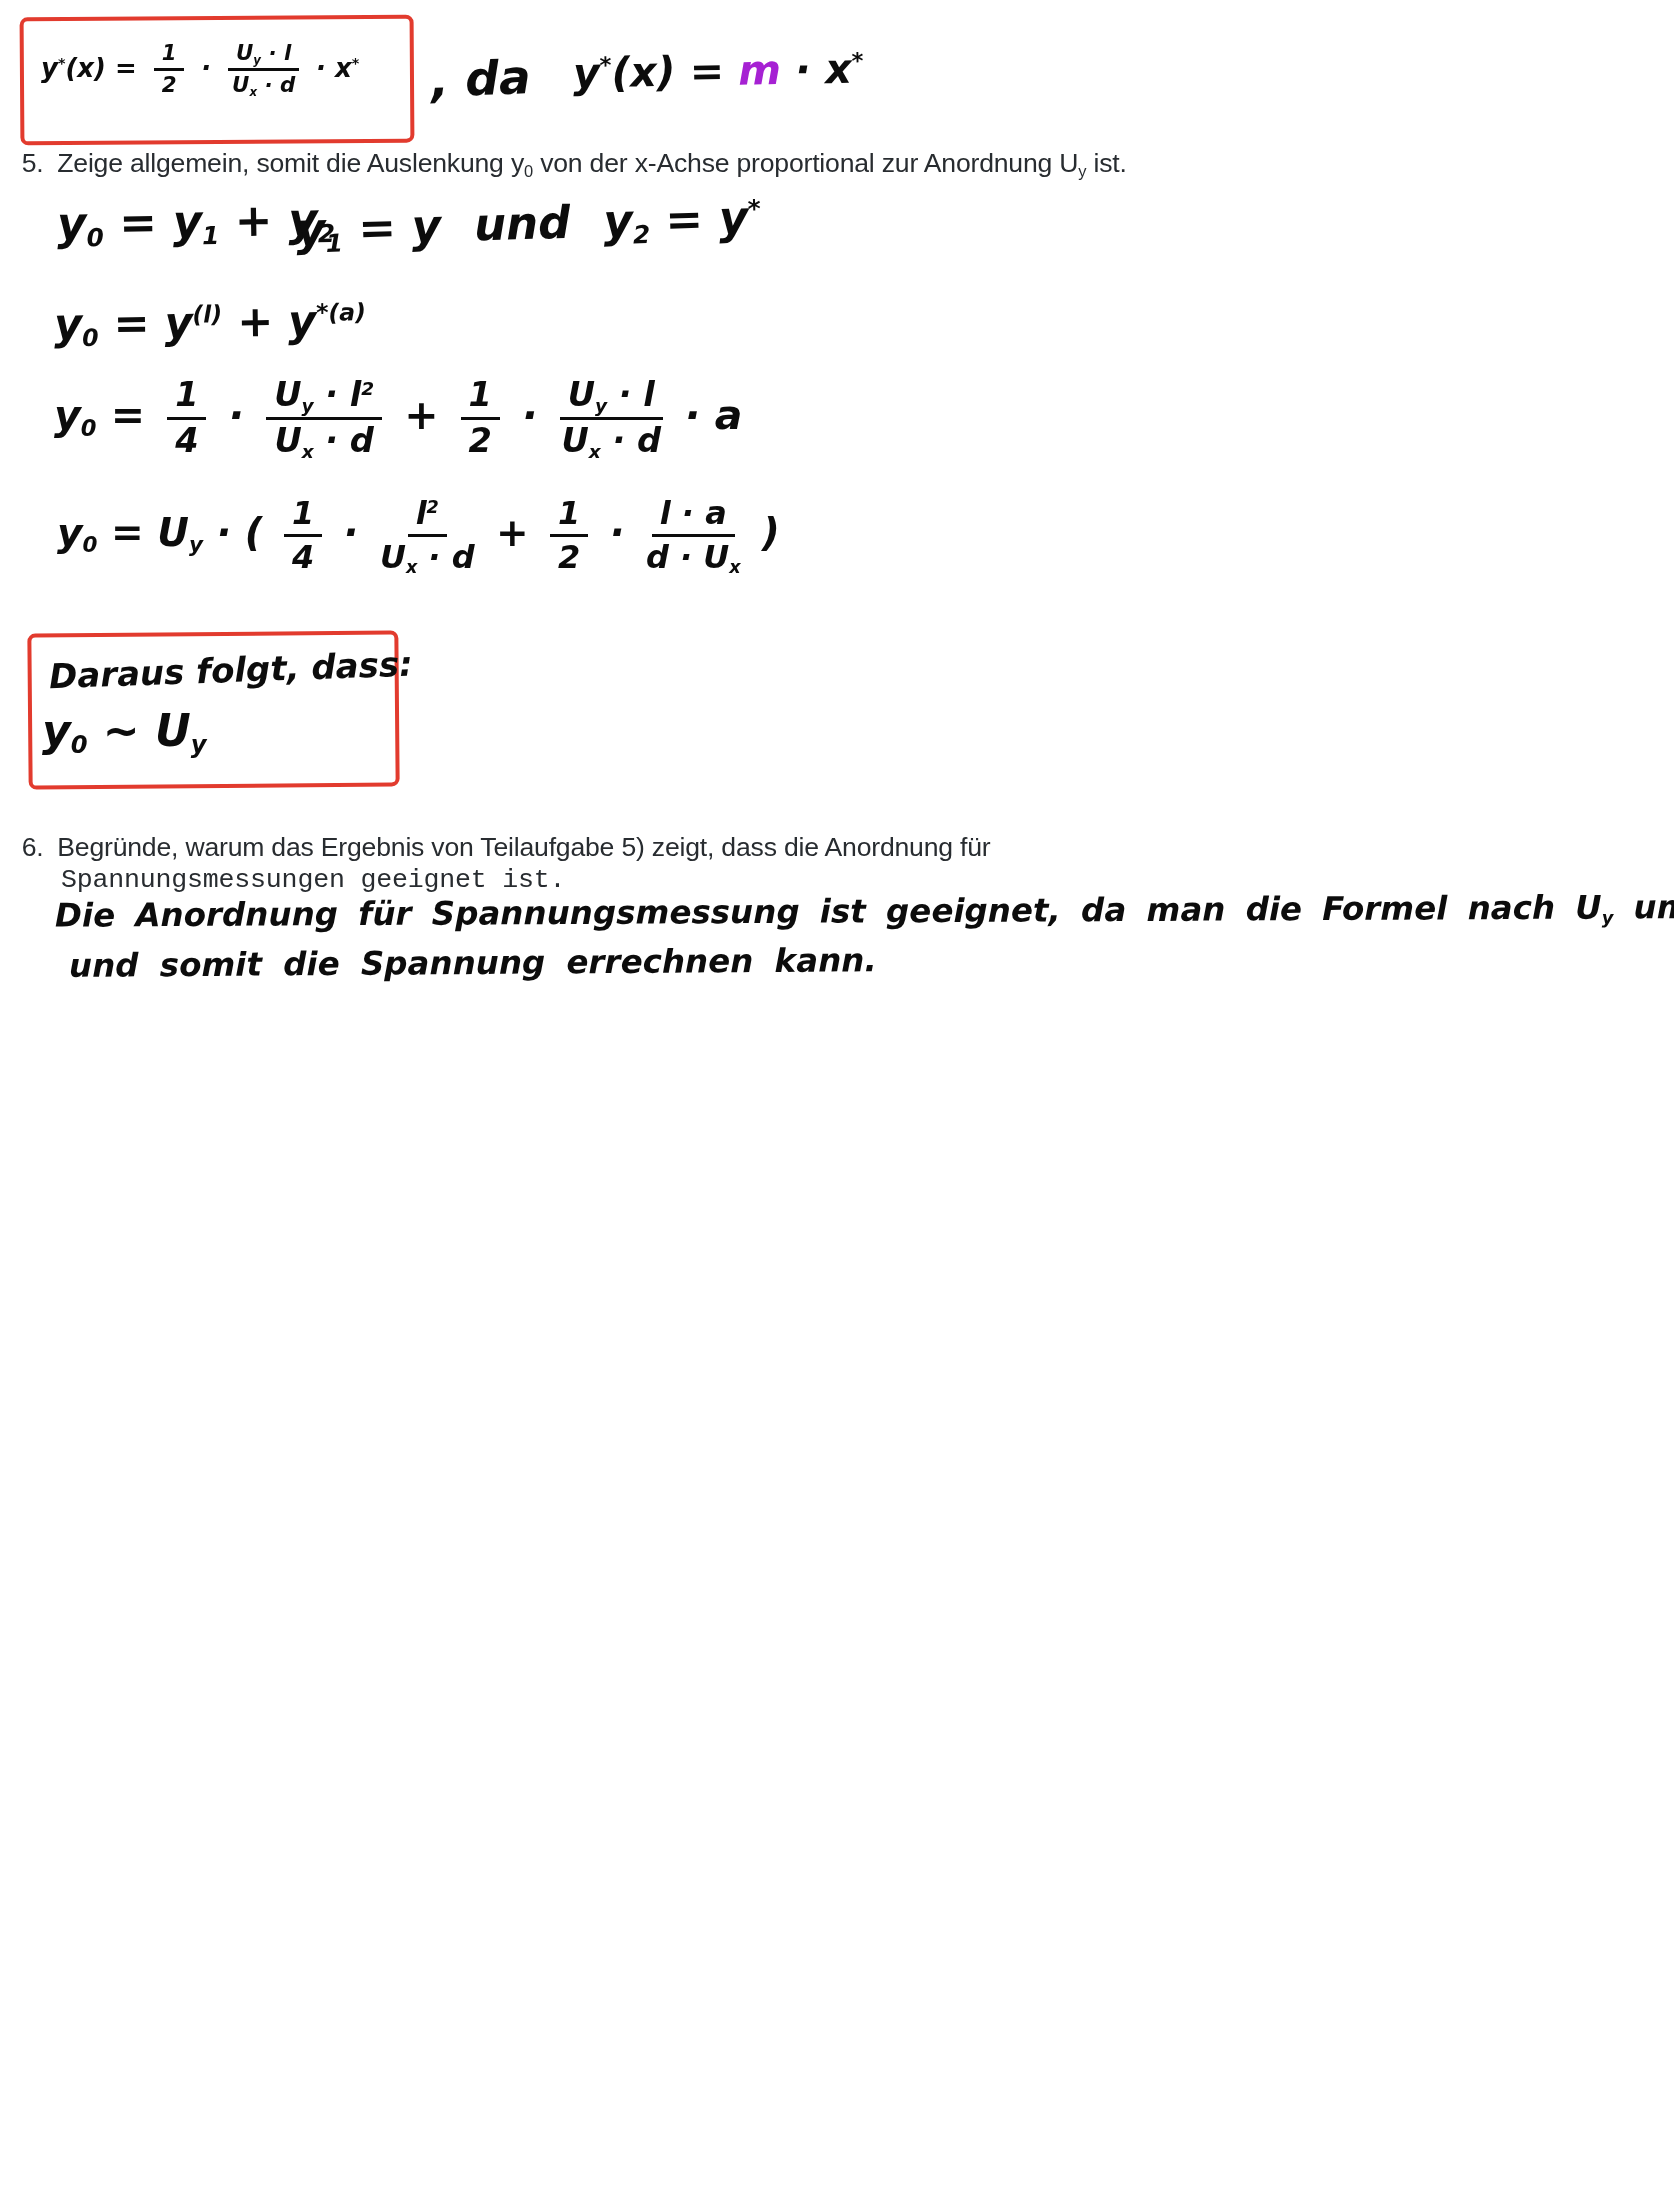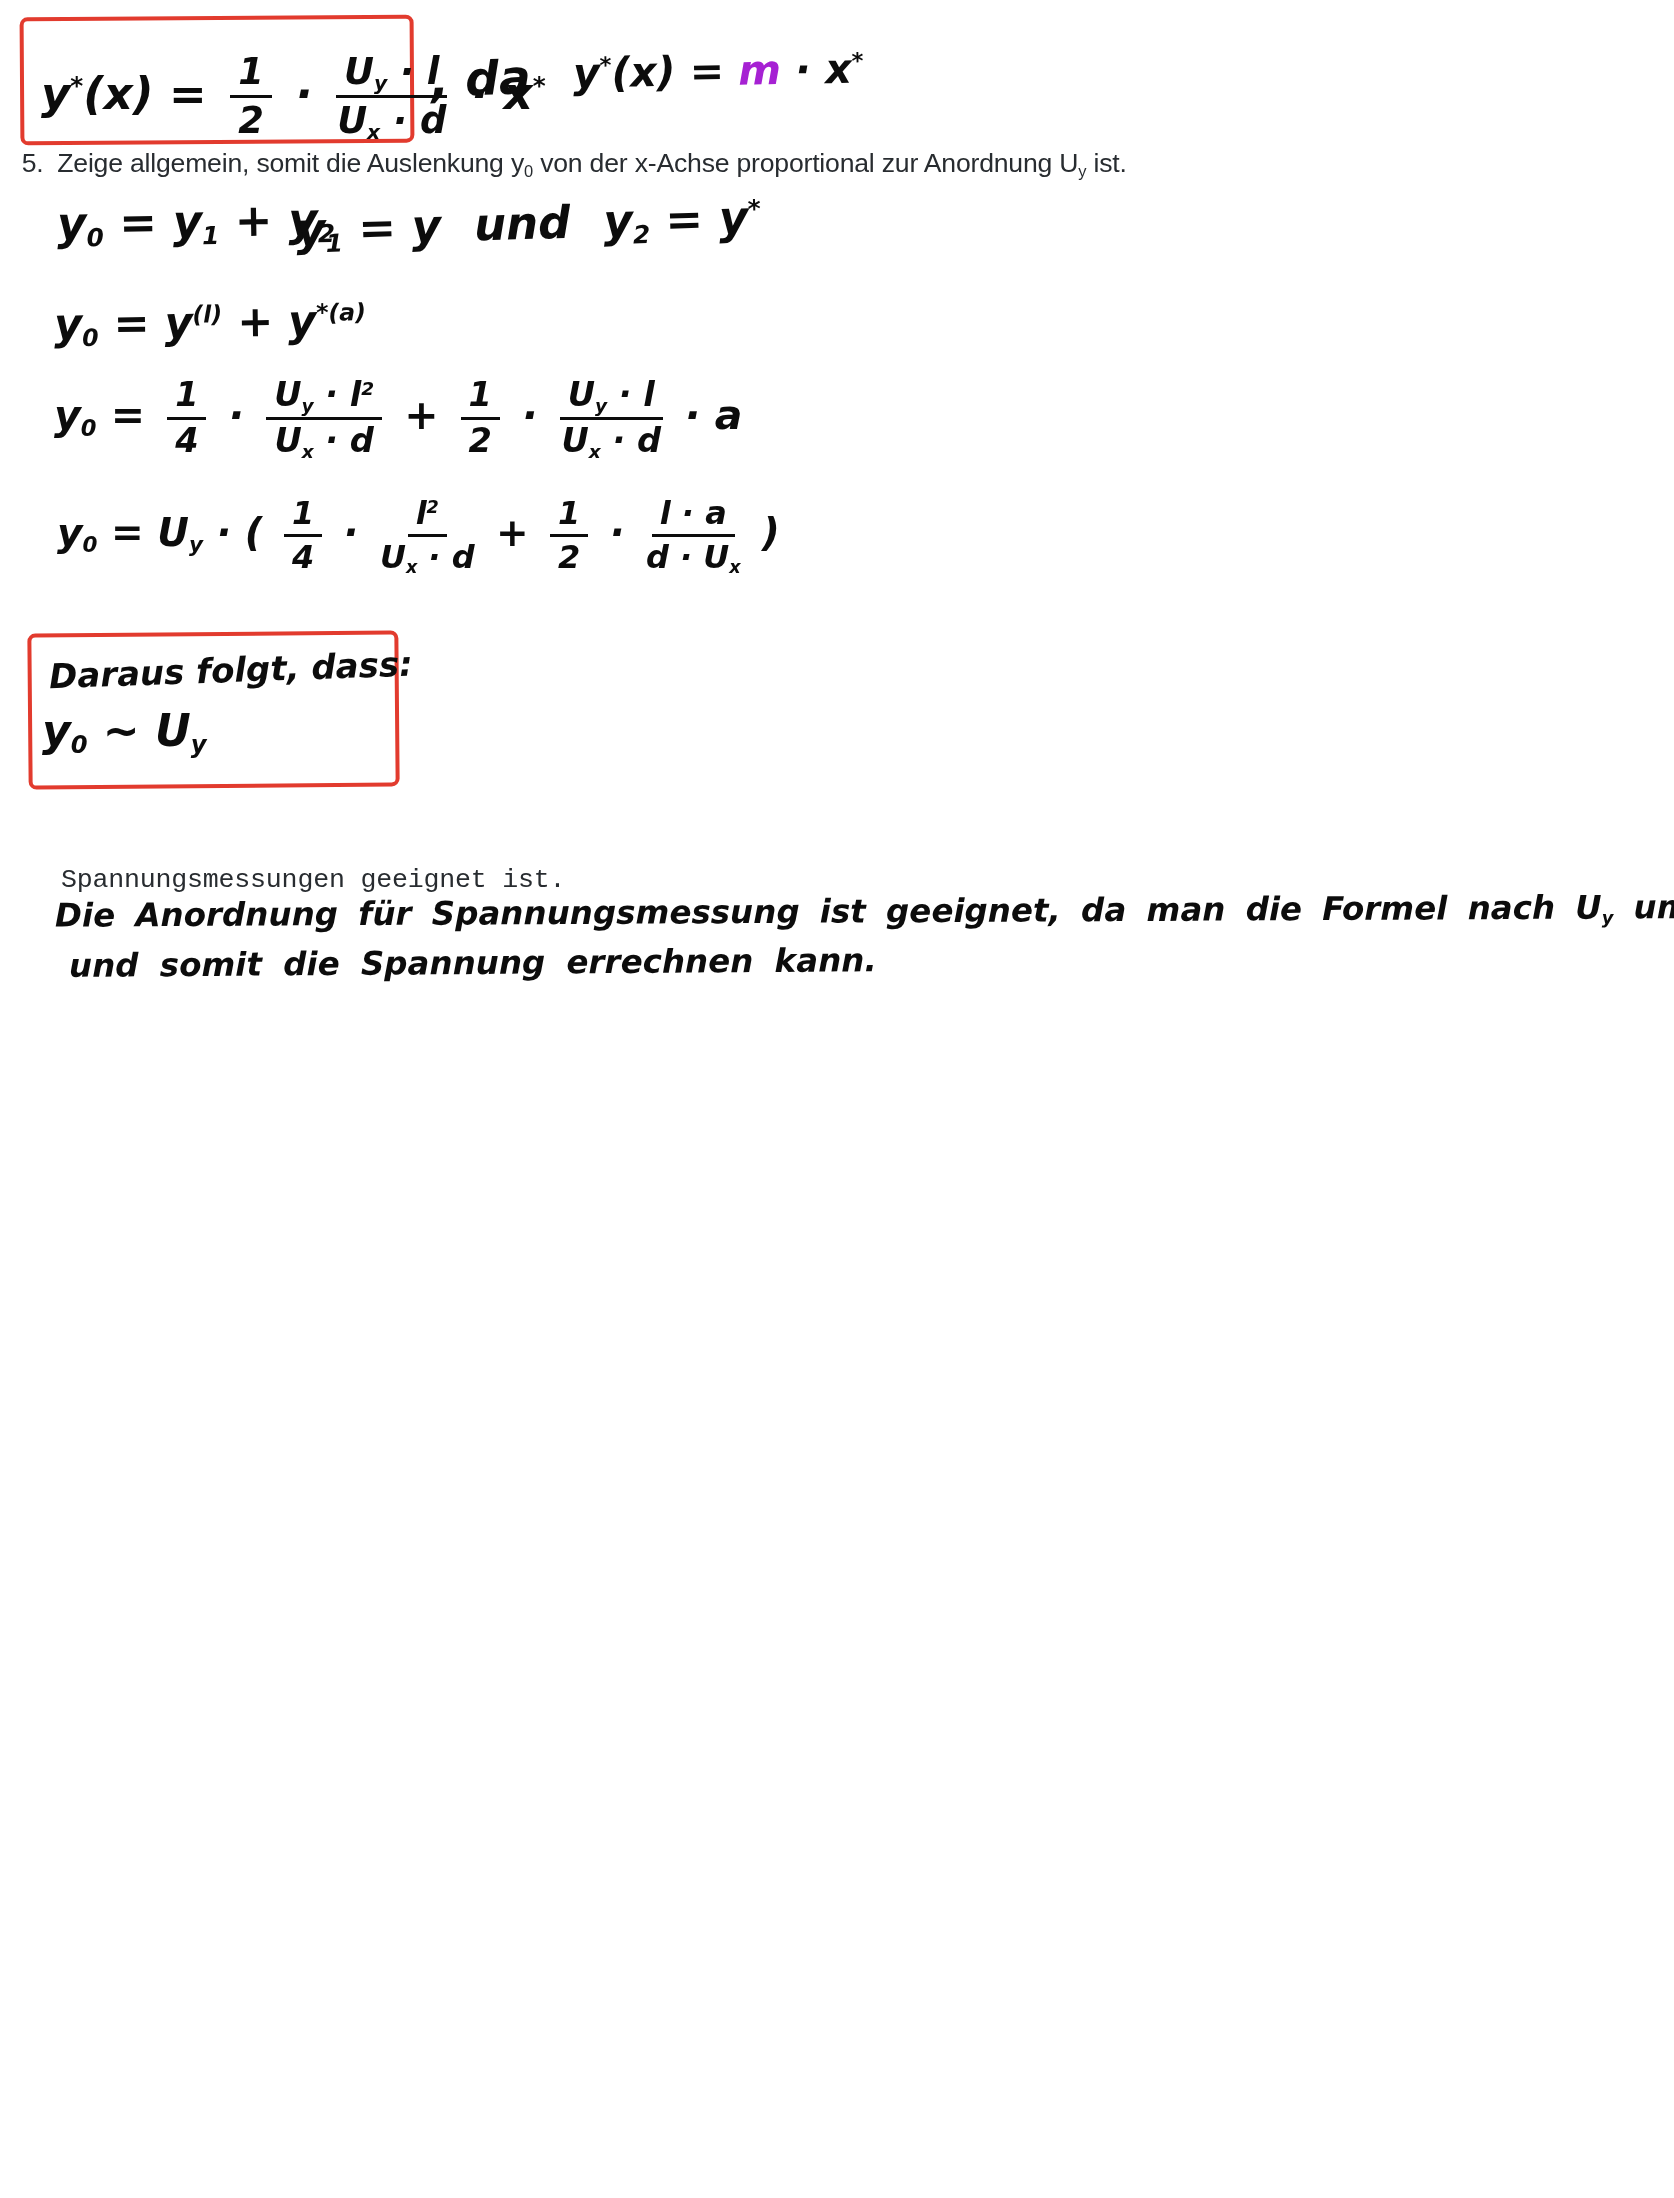--- a/index.html
+++ b/index.html
@@ -27,21 +27,21 @@
     display:inline-flex; flex-direction:column; align-items:center;
     vertical-align:middle; margin:0 7.9px; font-size:0.82em; line-height:1.15;
   }
   .frac .num{ padding:0 7.9px 2px; border-bottom:3.9px solid currentColor; }
   .frac .den{ padding-top:2px; }
   .c-purple{ color:var(--purple); }
   .redbox{
     position:absolute; border:4.9px solid var(--red); border-radius:7.9px; background:transparent;
   }
   #boxed-formula-border{ left:19.7px; top:15.8px; width:386px; height:120px; transform:rotate(-0.4deg); }
-  #boxed-formula{ left:41px; top:51px; font-size:45px; }
+  #boxed-formula{ left:41px; top:41px; font-size:26px; }
   #comma-da{ left:431px; top:51px; font-size:47px; transform:rotate(-2deg); }
   #linear-formula{ left:573px; top:47px; font-size:41px; transform:rotate(-1deg); }
   #task5{ left:21.7px; top:148px; }
   #lineA-left{ left:57px; top:195px; font-size:45px; transform:rotate(-1deg); }
   #lineA-right{ left:296px; top:197px; font-size:45px; transform:rotate(-1.6deg); }
   #lineB{ left:54px; top:297px; font-size:43px; transform:rotate(-0.8deg); }
   #lineC{ left:54px; top:376px; font-size:41px; }
   #lineD{ left:57px; top:495px; font-size:39px; }
   #conclusion-border{ left:27.6px; top:632px; width:363px; height:148px; transform:rotate(-0.5deg); }
   #conclusion-title{ left:49px; top:650px; font-size:34px; transform:rotate(-2deg); }
@@ -97,19 +97,20 @@
         <span class="den"><span class="tok">2</span></span>
       </span><span class="tok"> · </span><span class="frac">
         <span class="num"><span class="tok">l · a</span></span>
         <span class="den"><span class="tok">d · U</span><span class="sub">x</span></span>
       </span><span class="tok"> )</span></div>
 
   <div class="redbox" id="conclusion-border"></div>
   <div class="hand" id="conclusion-title">Daraus folgt, dass:</div>
   <div class="hand" id="conclusion-relation"><span class="tok">y</span><span class="sub">0</span><span class="tok">  ~  U</span><span class="sub">y</span></div>
 
+  <div class="print" id="task6-line1"><span class="tasknum">6.</span><span>Begründe, warum das Ergebnis von Teilaufgabe 5) zeigt, dass die Anordnung für</span></div>
   <div class="print" id="task6-line2">Spannungsmessungen geeignet ist.</div>
 
   <div class="hand" id="answer-line1"><span class="tok">Die Anordnung für Spannungsmessung ist geeignet, da man die  Formel nach  U</span><span class="sub">y</span><span class="tok">  umstellen</span></div>
   <div class="hand" id="answer-line2">und somit die Spannung errechnen kann.</div>
 
 </div>
 
 
 </body></html>

